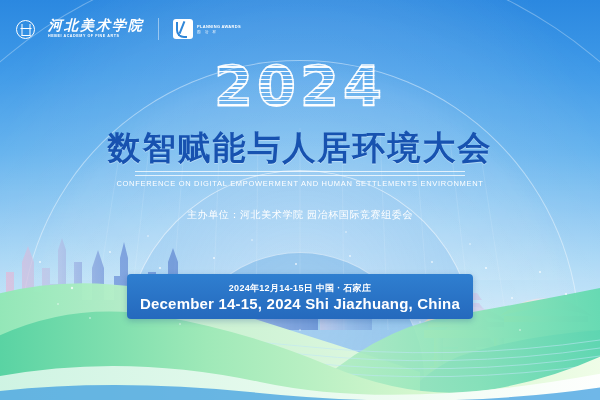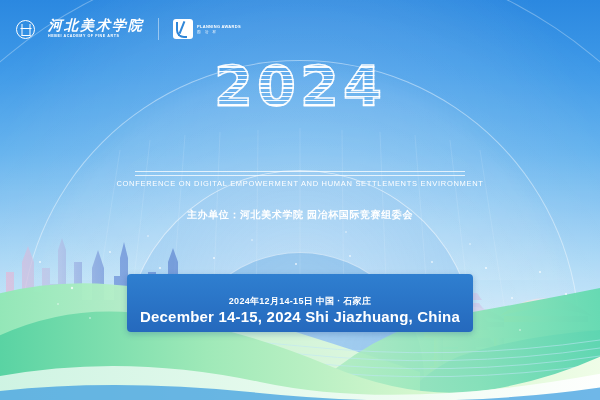--- a/index.html
+++ b/index.html
@@ -167,30 +167,30 @@
     position:absolute; left:0; top:179px; width:600px;
     text-align:center; z-index:25;
     font-size:7.5px; font-weight:400;
     letter-spacing:.7px; color:#ffffff;
     white-space:nowrap;
   }
   .host-line {
     position:absolute; left:0; top:208px; width:600px;
     text-align:center; z-index:25;
     font-size:10px; color:#ffffff; letter-spacing:.6px;
-    font-weight:700;
+    font-weight:400;
   }
 
   
   .date-badge {
     position:absolute; left:50%; transform:translateX(-50%);
     top:274px; z-index:28;
     background:linear-gradient(180deg,#2f7fd0 0%,#2569bd 100%);
     border-radius:4px;
-    padding:21px 13px 5px;
+    padding:8px 13px 5px;
     text-align:center;
     box-shadow:0 2px 6px rgba(20,70,140,.28);
   }
   .date-cn {
     font-size:9px; color:#ffffff; font-weight:700;
     letter-spacing:.3px; line-height:1.35; white-space:nowrap;
   }
   .date-en {
     font-size:15px; color:#ffffff; font-weight:700;
     letter-spacing:.2px; line-height:1.35; white-space:nowrap;
@@ -242,20 +242,21 @@
         <div class="yyb-en">PLANNING AWARDS</div>
         <div class="yyb-cn">园 冶 杯</div>
       </div>
     </div>
   </div>
 
   <div class="year-wrap">
     <span class="year">2024</span>
   </div>
 
+  <div class="title-cn">数智赋能与人居环境大会</div>
   <div class="rule r1"></div>
   <div class="rule r2"></div>
   <div class="title-en">CONFERENCE ON DIGITAL EMPOWERMENT AND HUMAN SETTLEMENTS ENVIRONMENT</div>
   <div class="host-line">主办单位：河北美术学院  园冶杯国际竞赛组委会</div>
 
   <div class="date-badge">
     <div class="date-cn">2024年12月14-15日   中国 · 石家庄</div>
     <div class="date-en">December 14-15, 2024 Shi Jiazhuang, China</div>
   </div>
 

